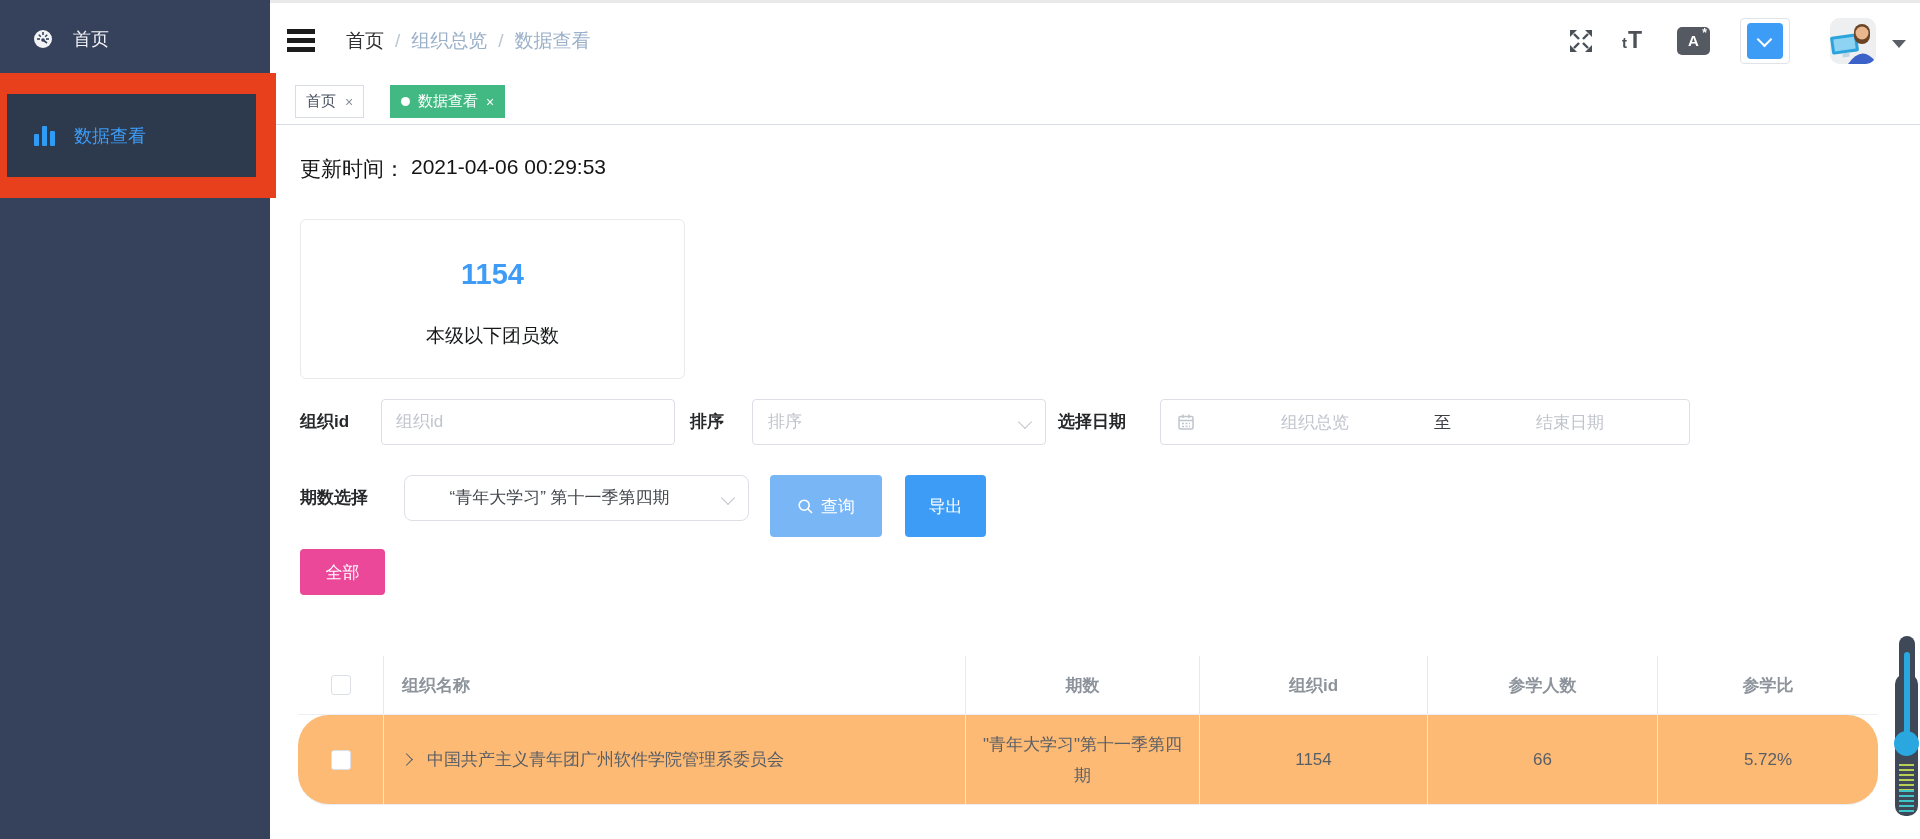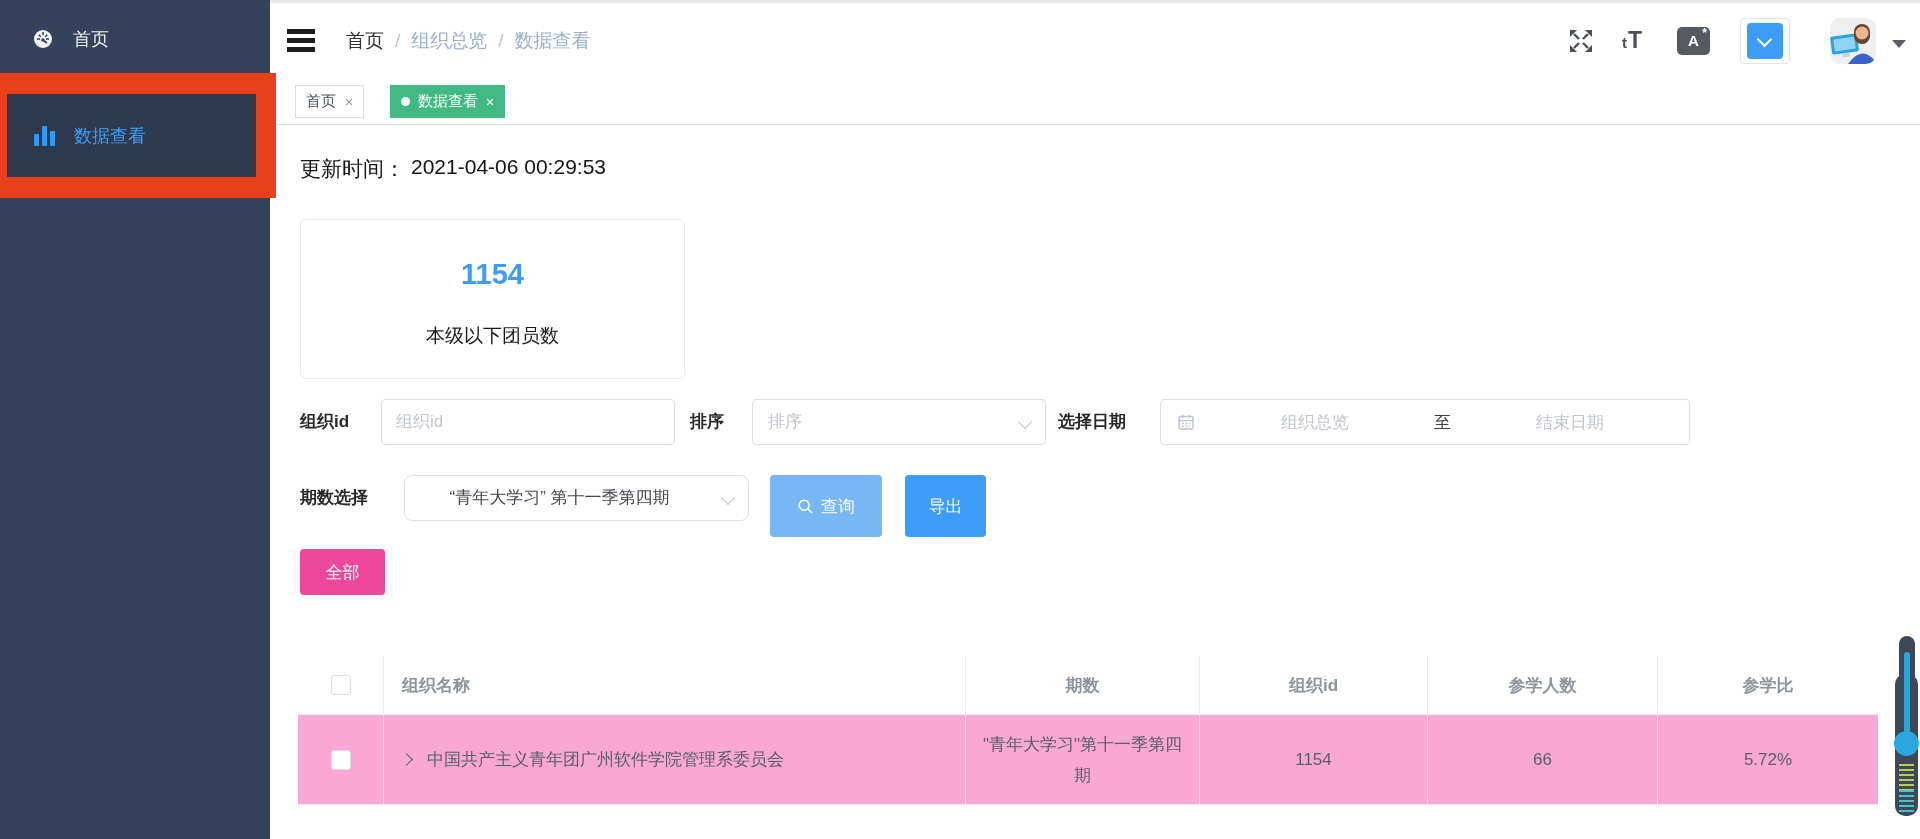--- a/index.html
+++ b/index.html
@@ -76,21 +76,21 @@
   .daterange .ph { flex:1; text-align:center; font-size:17px; color:#c0c4cc; }
   .daterange .to { flex:0 0 auto; font-size:17px; color:#3a3d42; }
   .btn { position:absolute; height:62px; border-radius:4px; color:#fff; font-size:17px;
     display:flex; align-items:center; justify-content:center; cursor:pointer; border:none; }
   .btn-query { left:770px; top:475px; width:112px; background:#79b6f6; gap:7px; }
   .btn-export { left:905px; top:475px; width:81px; background:#3d9cf6; }
   .btn-all { left:300px; top:549px; width:85px; height:46px; background:#ec4899; }
   
   .table { position:absolute; left:298px; top:656px; width:1580px; font-size:17px; }
   .thead { display:flex; height:59px; border-bottom:1px solid #ebeef5; background:#fff; }
-  .trow { display:flex; height:90px; border-bottom:1px solid #ebeef5; background:#f9a8d4; }
+  .trow { display:flex; height:90px; border-bottom:1px solid #ebeef5; background:#fdba74;border-radius:31px; }
   .cell { display:flex; align-items:center; justify-content:center; border-right:1px solid #e3eaf3; }
   .cell:last-child { border-right:none; }
   .c0 { width:86px; } .c1 { width:582px; justify-content:flex-start; padding-left:18px; }
   .c2 { width:234px; } .c3 { width:228px; } .c4 { width:230px; } .c5 { width:220px; }
   .thead .cell { font-weight:bold; color:#8d939b; }
   .trow .cell { color:#5a5e66; }
   .checkbox { width:20px; height:20px; background:#fff; border:1px solid #dcdfe6; border-radius:3px; cursor:pointer; }
   .expand-chevron { width:9px; height:9px; border-top:1.6px solid #5a5e66; border-right:1.6px solid #5a5e66;
     transform:rotate(45deg); margin-right:16px; flex:0 0 auto; cursor:pointer; }
   .period-cell { text-align:center; line-height:31px; padding:0 12px; }

